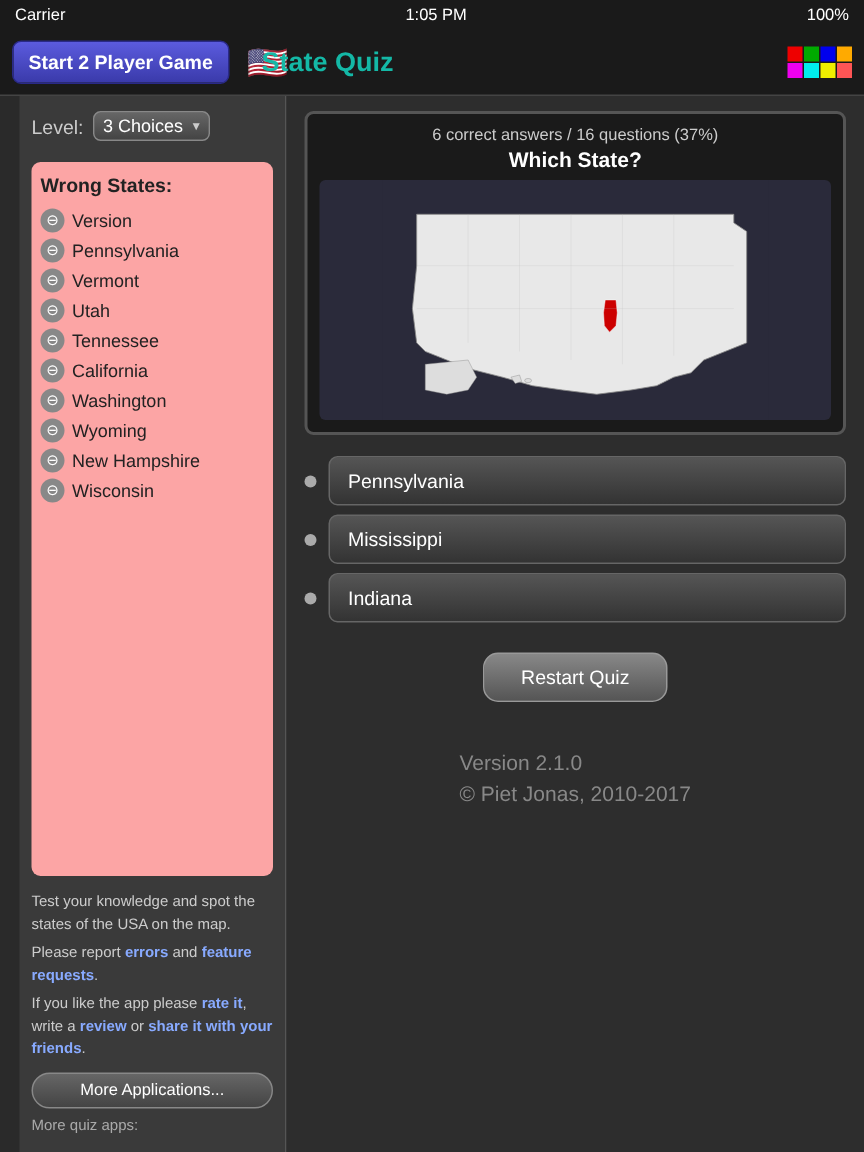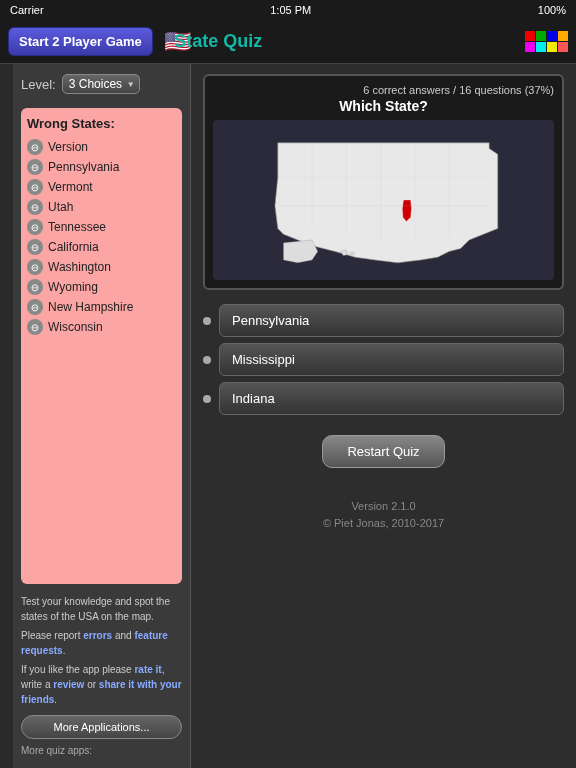--- a/index.html
+++ b/index.html
@@ -203,21 +203,21 @@
     
     .map-container {
       background: #1a1a1a;
       border: 2px solid #555;
       border-radius: 6px;
       width: 100%;
       padding: 8px;
       margin-bottom: 14px;
     }
     .map-stats {
-      text-align: right;
+      text-align: center;
       font-size: 11px;
       color: #ccc;
       margin-bottom: 2px;
     }
     .map-question {
       text-align: center;
       font-size: 14px;
       font-weight: bold;
       color: #fff;
       margin-bottom: 6px;
@@ -273,23 +273,23 @@
       color: #fff;
       font-size: 13px;
       padding: 8px 24px;
       cursor: pointer;
       margin-top: 4px;
     }
 
     
     .main-footer {
       margin-top: auto;
-      text-align: center;
+      text-align: left;
       color: #888;
-      font-size: 11px;
+      font-size: 14px;
       line-height: 1.5;
     }
   </style>
 </head>
 <body>
 
 <div class="status-bar">
   <span>Carrier</span>
   <span>1:05 PM</span>
   <span>100%</span>

